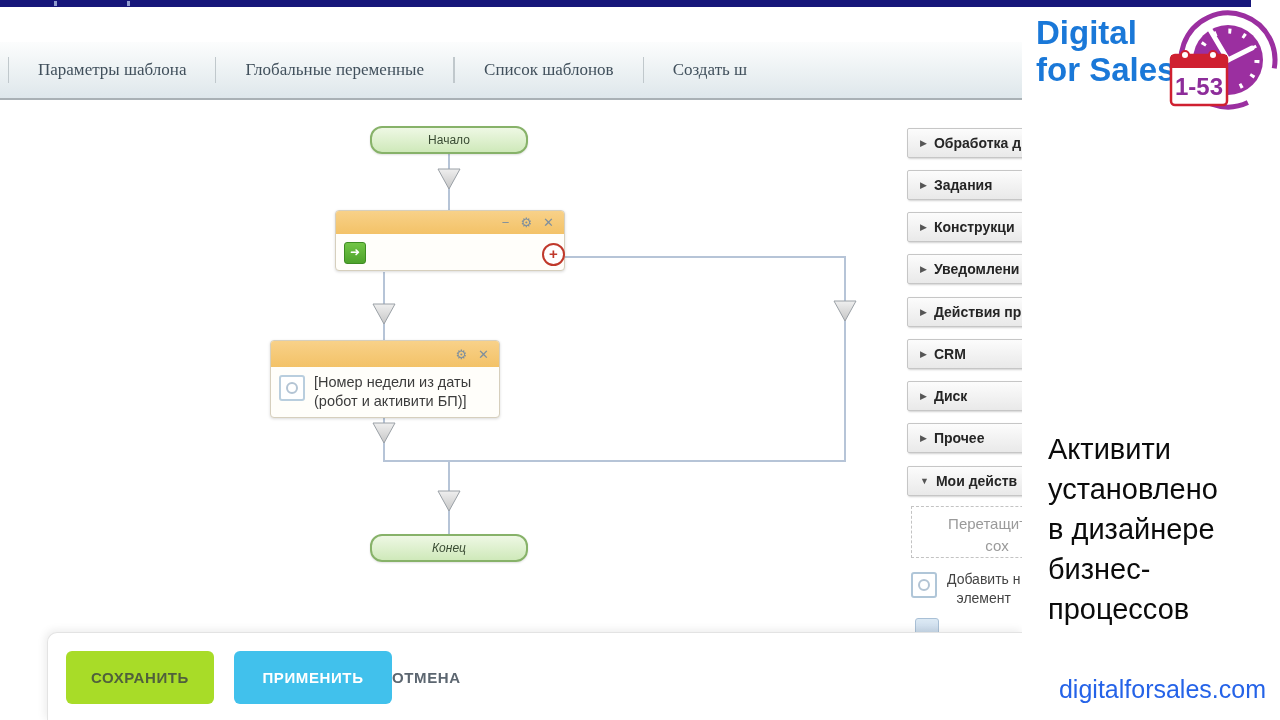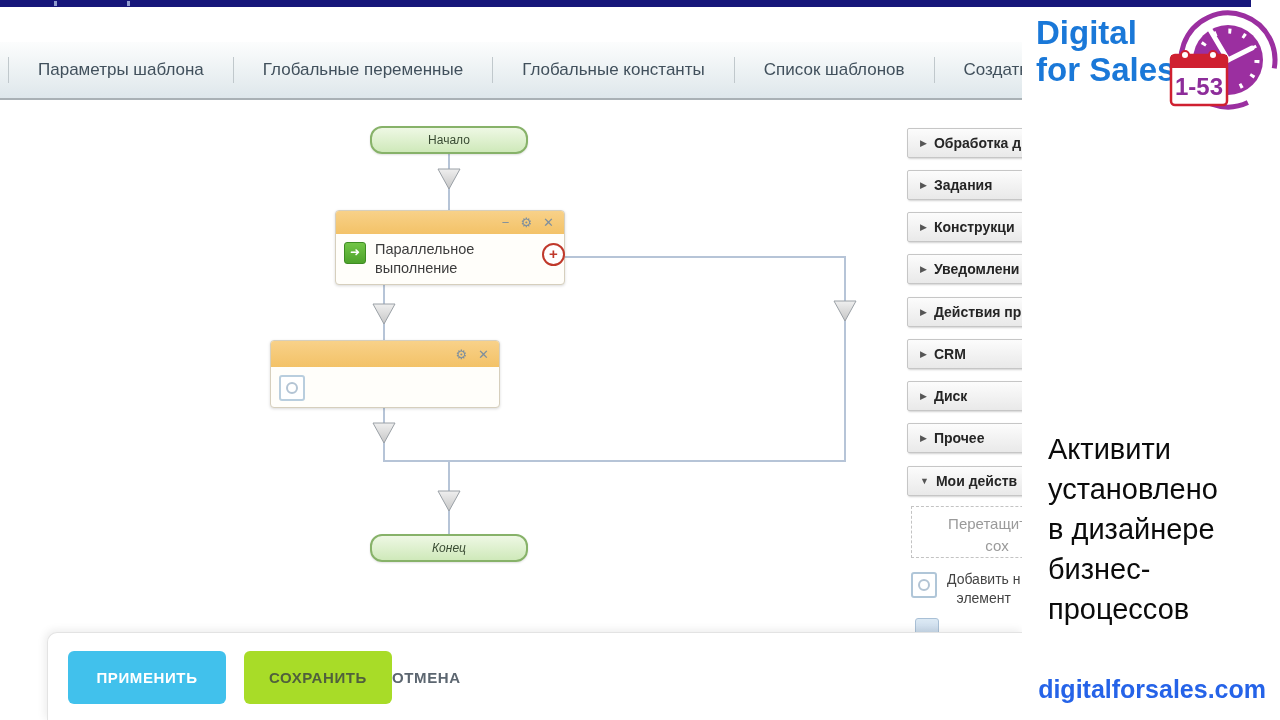--- a/index.html
+++ b/index.html
@@ -6,21 +6,21 @@
   body{font-family:"Liberation Sans", sans-serif;}
   .screen{position:relative;width:1280px;height:720px;background:#ffffff;overflow:hidden;}
 
   
   .navy{position:absolute;left:0;top:0;width:1251px;height:7px;background:#16167a;z-index:30;}
   .navy .tickmark{position:absolute;top:1px;width:3px;height:5px;background:#8f9ccf;}
 
   
   .tabbar{position:absolute;left:0;top:42px;width:1280px;height:56px;
     background:linear-gradient(#fcfdfd,#dee7eb);border-bottom:2px solid #a9b1b5;
-    display:flex;align-items:center;z-index:1;}
+    display:flex;align-items:center;z-index:1;font-family:Liberation Serif, serif;}
   .tabbar .vsep{width:1px;height:26px;background:#c0c8cc;}
   .tab{padding:0 29px;font-size:17px;color:#41505c;white-space:nowrap;cursor:pointer;}
 
   
   .node{position:absolute;border:2px solid #87b269;border-radius:12px;
     background:linear-gradient(#eef8e4,#cfe9ba);display:flex;align-items:center;justify-content:center;
     font-size:12px;color:#394b33;box-shadow:0 1px 2px rgba(0,0,0,.12);z-index:2;}
   .vline,.hline{position:absolute;background:#b6c4d7;z-index:1;}
   .vline{width:2px;} .hline{height:2px;}
   .arr{position:absolute;z-index:2;}
@@ -71,21 +71,21 @@
 
   
   .brand{position:absolute;left:1022px;top:0;width:258px;height:720px;background:#ffffff;z-index:20;}
   .logo-text{position:absolute;left:14px;top:14px;font-size:33px;line-height:37px;
     font-weight:bold;color:#1a78d8;white-space:pre-line;}
   .clock{position:absolute;left:146px;top:2px;}
   .brand-heading{position:absolute;left:26px;top:246px;font-size:34px;line-height:38px;
     font-weight:bold;color:#050505;white-space:pre-line;}
   .brand-body{position:absolute;left:26px;top:390px;font-size:29px;line-height:40px;
     color:#0b0b0b;white-space:pre-line;margin-top:39px;}
-  .brand-site{position:absolute;right:14px;bottom:16px;font-size:25px;font-weight:bold;color:#2563e8;}
+  .brand-site{position:absolute;right:14px;bottom:16px;font-size:25px;font-weight:normal;color:#2563e8;}
 </style>
 </head>
 <body>
 
 <div class="screen">
 
   <svg width="0" height="0" style="position:absolute" aria-hidden="true">
     <defs>
       <linearGradient id="agrad" x1="0" y1="0" x2="0" y2="1">
         <stop offset="0" stop-color="#efefef"></stop>
@@ -98,21 +98,20 @@
     <div class="tickmark" style="left:54px"></div>
     <div class="tickmark" style="left:127px"></div>
   </div>
 
   <div class="tabbar">
     <div class="vsep" style="margin-left:8px"></div>
     <div class="tab">Параметры шаблона</div>
     <div class="vsep"></div>
     <div class="tab">Глобальные переменные</div>
     <div class="vsep"></div>
-    <div class="tab">Глобальные константы</div>
     <div class="vsep"></div>
     <div class="tab">Список шаблонов</div>
     <div class="vsep"></div>
     <div class="tab">Создать ш</div>
   </div>
 
   <div class="node" style="left:370px;top:126px;width:154px;height:24px;">Начало</div>
 
   <div class="vline" style="left:448px;top:154px;height:56px;"></div>
   <div class="arr" style="left:437px;top:168px;">
@@ -131,42 +130,42 @@
   <div class="hline" style="left:384px;top:460px;width:462px;"></div>
 
   <div class="block" style="left:335px;top:210px;">
     <div class="block-hdr">
       <span class="hdr-ico">−</span>
       <span class="hdr-ico">⚙</span>
       <span class="hdr-ico">✕</span>
     </div>
     <div class="block-body">
       <div class="ico-parallel">➜</div>
-      <div class="block-title">Параллельное
-выполнение</div>
     </div>
   </div>
   <div class="plus-badge" style="left:542px;top:243px;">+</div>
 
   <div class="vline" style="left:383px;top:272px;height:68px;"></div>
   <div class="arr" style="left:372px;top:303px;">
     <svg width="24" height="22">
         <path d="M1 1 L23 1 L12 21 Z" fill="url(#agrad)" stroke="#9aa0a6"></path>
       </svg>
   </div>
 
   <div class="block" style="left:270px;top:340px;">
     <div class="block-hdr" style="height:26px">
       <span class="hdr-ico">⚙</span>
       <span class="hdr-ico">✕</span>
     </div>
     <div class="block-body">
       <div class="ico-activity">
           <i></i>
         </div>
+      <div class="block-title">[Номер недели из даты
+(робот и активити БП)]</div>
     </div>
   </div>
 
   <div class="vline" style="left:383px;top:404px;height:58px;"></div>
   <div class="arr" style="left:372px;top:422px;">
     <svg width="24" height="22">
         <path d="M1 1 L23 1 L12 21 Z" fill="url(#agrad)" stroke="#9aa0a6"></path>
       </svg>
   </div>
 
@@ -222,22 +221,22 @@
   <div class="pal-item">
     <div class="ico-activity" style="border-color:#b0c6d8">
         <i></i>
       </div>
     <div class="txt">Добавить н
 элемент</div>
   </div>
   <div class="pal-item2"></div>
 
   <div class="actionbar">
+    <button class="btn btn-save">СОХРАНИТЬ</button>
     <button class="btn btn-apply">ПРИМЕНИТЬ</button>
-    <button class="btn btn-save">СОХРАНИТЬ</button>
     <span class="link-cancel">ОТМЕНА</span>
   </div>
 
   <div class="brand">
     <div class="logo-text"><span>Digital</span>
 <span>for Sales</span></div>
 
     <div class="clock">
       <svg width="116" height="116" viewBox="0 0 116 116">
         <circle cx="60" cy="58" r="47" fill="none" stroke="#9b2fa0" stroke-width="5" stroke-dasharray="250 45" transform="rotate(65 60 58)"></circle>

